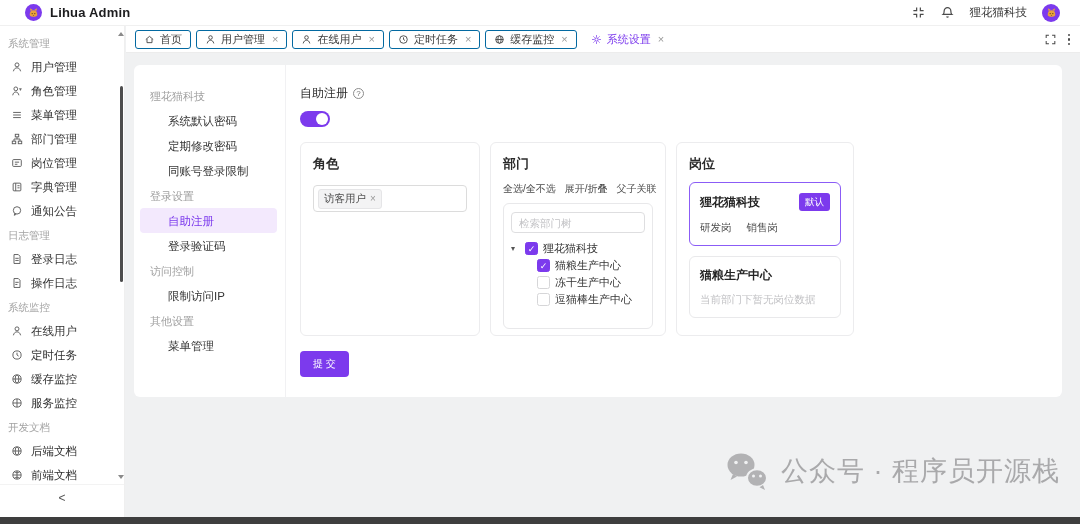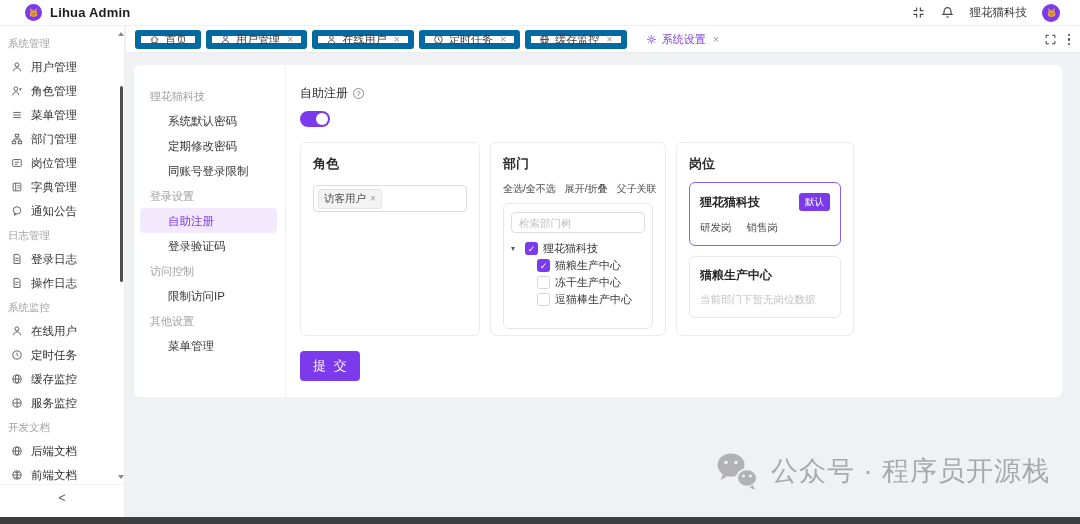--- a/index.html
+++ b/index.html
@@ -32,21 +32,21 @@
     display:flex; align-items:center; justify-content:center; font-size:12px; color:#555; cursor:pointer; background:#fff; }
   .sb-thumb { position:absolute; right:1px; top:60px; width:3px; height:196px; background:#4d4d4d; border-radius:2px; }
   .sb-up, .sb-dn { position:absolute; right:0; width:0; height:0; border-left:3px solid transparent; border-right:3px solid transparent; }
   .sb-up { top:6px; border-bottom:4px solid #8a8a8a; }
   .sb-dn { bottom:38px; border-top:4px solid #8a8a8a; }
 
   
   .main { position:absolute; top:26px; left:126px; width:954px; height:491px; }
   .tabbar { height:27px; background:#fff; border-bottom:1px solid #ececec; display:flex; align-items:center;
     gap:5px; padding-left:9px; position:relative; }
-  .tab { display:flex; align-items:center; gap:5px; height:19px; padding:0 8px; border:6px solid #0369a1;
+  .tab { display:flex; align-items:center; gap:5px; height:19px; padding:0 8px; border:1px solid #0369a1;
     border-radius:3px; background:#fff; font-size:11px; color:#3a3a3a; cursor:pointer; white-space:nowrap; }
   .tab svg { width:11px; height:11px; stroke:#4a4a4a; fill:none; stroke-width:1.2; }
   .tab.active { border-color:transparent; color:#7c3aed; }
   .tab.active svg { stroke:#7c3aed; }
   .tab-close { font-size:11px; color:#9a9a9a; margin-left:2px; cursor:pointer; line-height:1; }
   .tabbar-right { position:absolute; right:8px; top:0; height:27px; display:flex; align-items:center; gap:10px; }
   .tabbar-right svg { width:11px; height:11px; stroke:#4a4a4a; fill:none; stroke-width:1.3; cursor:pointer; }
   .dots { display:flex; flex-direction:column; gap:2px; cursor:pointer; padding:2px; }
   .dots i { width:2.5px; height:2.5px; border-radius:50%; background:#4a4a4a; }
 
@@ -94,25 +94,25 @@
 
   .card-post { width:178px; }
   .post-group { border:1px solid #8b5cf6; border-radius:6px; padding:10px; margin-top:9px; cursor:pointer; }
   .post-group.plain { border-color:#e9e9eb; margin-top:10px; }
   .pg-head { display:flex; align-items:center; justify-content:space-between; }
   .pg-name { font-size:12px; font-weight:bold; color:#242424; }
   .badge { background:#7c3aed; color:#fff; font-size:9.5px; border-radius:3px; padding:2.5px 6px; }
   .pg-posts { display:flex; gap:15px; margin-top:10px; font-size:10.5px; color:#4f4f4f; }
   .pg-empty { margin-top:9px; font-size:10.5px; color:#c2c2c5; }
 
-  .submit-btn { margin-top:15px; display:inline-block; background:#7c3aed; color:#fff; font-size:13px;
-    padding:6px 13px; border-radius:4px; border:none; cursor:pointer; font-family:Liberation Mono, monospace; }
+  .submit-btn { margin-top:15px; display:inline-block; background:#7c3aed; color:#fff; font-size:10px;
+    padding:6px 13px; border-radius:4px; border:none; cursor:pointer; font-family:Liberation Sans, sans-serif; }
 
   
-  .watermark { position:absolute; right:30px; bottom:26px; display:flex; align-items:center; gap:12px; }
+  .watermark { position:absolute; right:20px; bottom:26px; display:flex; align-items:center; gap:12px; }
   .watermark svg { width:44px; height:40px; }
   .wm-text { font-size:27px; color:#a9a9ab; letter-spacing:1px; }
 
   .bottom-strip { position:absolute; left:0; bottom:0; width:1080px; height:7px; background:#3e3e3e; z-index:10; }
 </style>
 </head>
 <body>
 
 <div class="app">
 

